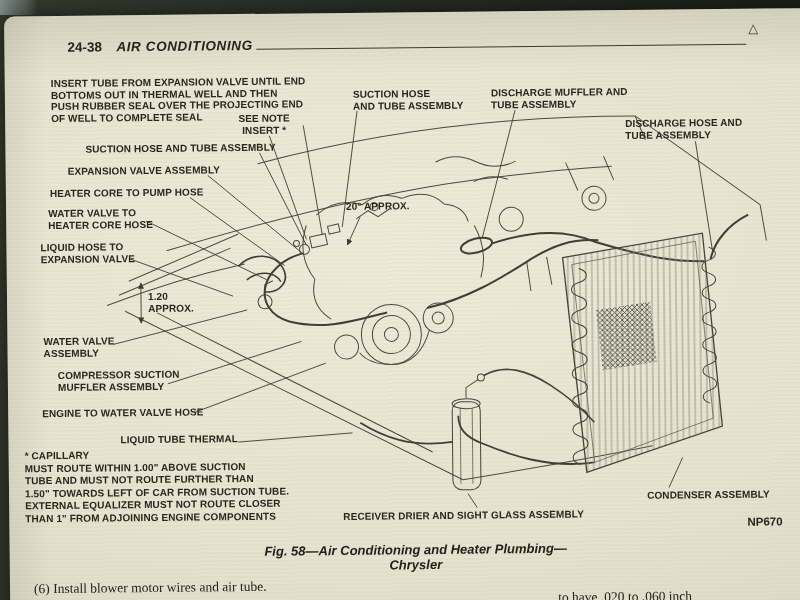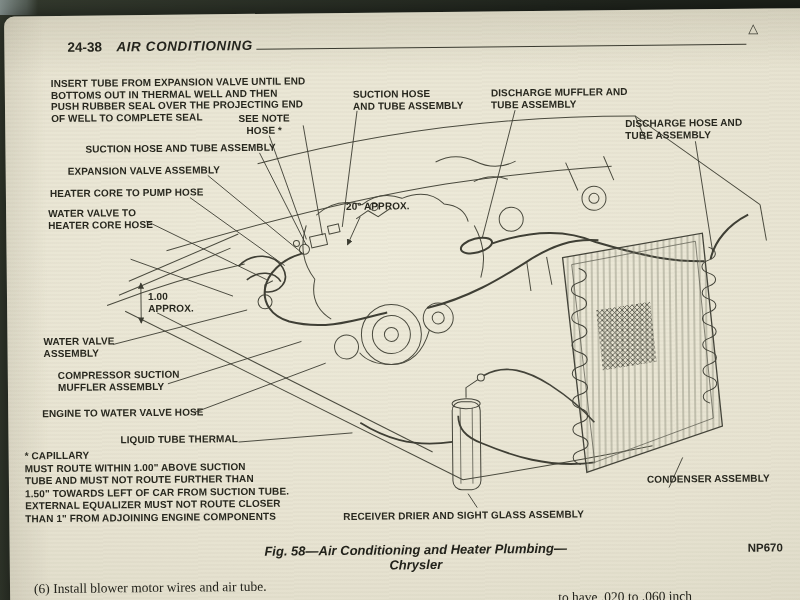--- a/index.html
+++ b/index.html
@@ -31,21 +31,21 @@
   .diagram-svg{position:absolute;left:0;top:0;}
   .hdr-num{position:absolute;left:63px;top:24px;font:bold 13.5px "Liberation Sans",sans-serif;color:#24241d;}
   .hdr-title{position:absolute;left:112px;top:24px;font:bold italic 13.5px "Liberation Sans",sans-serif;font-style:italic;letter-spacing:.6px;color:#24241d;}
   .hdr-rule{position:absolute;left:252px;top:35px;width:490px;border-top:1.7px solid #3b3b31;}
   .hdr-tri{position:absolute;left:744px;top:12px;font-size:13px;color:#3b3b31;}
   .co{
     position:absolute;font:bold 10px/11.5px "Liberation Sans",sans-serif;
     color:#28281f;white-space:pre-line;letter-spacing:.1px;
   }
   .co.note{line-height:12.5px;}
-  .photo-code{position:absolute;left:738px;top:507px;font:bold 11.5px "Liberation Sans",sans-serif;color:#26261f;margin-top:26px;}
+  .photo-code{position:absolute;left:738px;top:507px;font:bold 11.5px "Liberation Sans",sans-serif;color:#26261f;}
   .cap{position:absolute;left:0;width:100%;text-align:center;font:bold 13px "Liberation Sans",sans-serif;font-style:italic;color:#22221b;}
   .body-line{position:absolute;font:13.5px "Liberation Serif",serif;color:#23231c;}
 </style>
 </head>
 <body>
 
 <div class="corner-glint"></div>
 
 <div class="page">
 
@@ -157,49 +157,51 @@
   <div class="hdr-num">24-38</div>
   <div class="hdr-title">AIR CONDITIONING</div>
   <div class="hdr-rule"></div>
   <div class="hdr-tri">△</div>
 
   <div class="co" style="left:46px;top:62px">INSERT TUBE FROM EXPANSION VALVE UNTIL END
 BOTTOMS OUT IN THERMAL WELL AND THEN
 PUSH RUBBER SEAL OVER THE PROJECTING END
 OF WELL TO COMPLETE SEAL</div>
   <div class="co" style="left:228px;top:99px;text-align:center;width:62px">SEE NOTE
-HOSE *</div>
+INSERT *</div>
   <div class="co" style="left:348px;top:76px">SUCTION HOSE
 AND TUBE ASSEMBLY</div>
   <div class="co" style="left:486px;top:76px">DISCHARGE MUFFLER AND
 TUBE ASSEMBLY</div>
   <div class="co" style="left:620px;top:108px">DISCHARGE HOSE AND
 TUBE ASSEMBLY</div>
   <div class="co" style="left:80px;top:128px">SUCTION HOSE AND TUBE ASSEMBLY</div>
   <div class="co" style="left:62px;top:150px">EXPANSION VALVE ASSEMBLY</div>
   <div class="co" style="left:44px;top:172px">HEATER CORE TO PUMP HOSE</div>
   <div class="co" style="left:42px;top:192px">WATER VALVE TO
 HEATER CORE HOSE</div>
+  <div class="co" style="left:34px;top:226px">LIQUID HOSE TO
+EXPANSION VALVE</div>
   <div class="co" style="left:340px;top:188px">20° APPROX.</div>
-  <div class="co" style="left:141px;top:276px">1.00
+  <div class="co" style="left:141px;top:276px">1.20
 APPROX.</div>
   <div class="co" style="left:36px;top:320px">WATER VALVE
 ASSEMBLY</div>
   <div class="co" style="left:50px;top:354px">COMPRESSOR SUCTION
 MUFFLER ASSEMBLY</div>
   <div class="co" style="left:34px;top:392px">ENGINE TO WATER VALVE HOSE</div>
   <div class="co" style="left:112px;top:419px">LIQUID TUBE THERMAL</div>
   <div class="co note" style="left:16px;top:434px">* CAPILLARY
 MUST ROUTE WITHIN 1.00" ABOVE SUCTION
 TUBE AND MUST NOT ROUTE FURTHER THAN
 1.50" TOWARDS LEFT OF CAR FROM SUCTION TUBE.
 EXTERNAL EQUALIZER MUST NOT ROUTE CLOSER
 THAN 1" FROM ADJOINING ENGINE COMPONENTS</div>
   <div class="co" style="left:334px;top:498px">RECEIVER DRIER AND SIGHT GLASS ASSEMBLY</div>
-  <div class="co" style="left:638px;top:464px">CONDENSER ASSEMBLY</div>
+  <div class="co" style="left:638px;top:480px">CONDENSER ASSEMBLY</div>
 
   <div class="photo-code">NP670</div>
 
   <div class="cap" style="top:530px">Fig. 58—Air Conditioning and Heater Plumbing—</div>
   <div class="cap" style="top:545px">Chrysler</div>
 
   <div class="body-line" style="left:24px;top:565px">(6) Install blower motor wires and air tube.</div>
 
   <div class="body-line" style="left:548px;top:579px">to have .020 to .060 inch</div>
 

